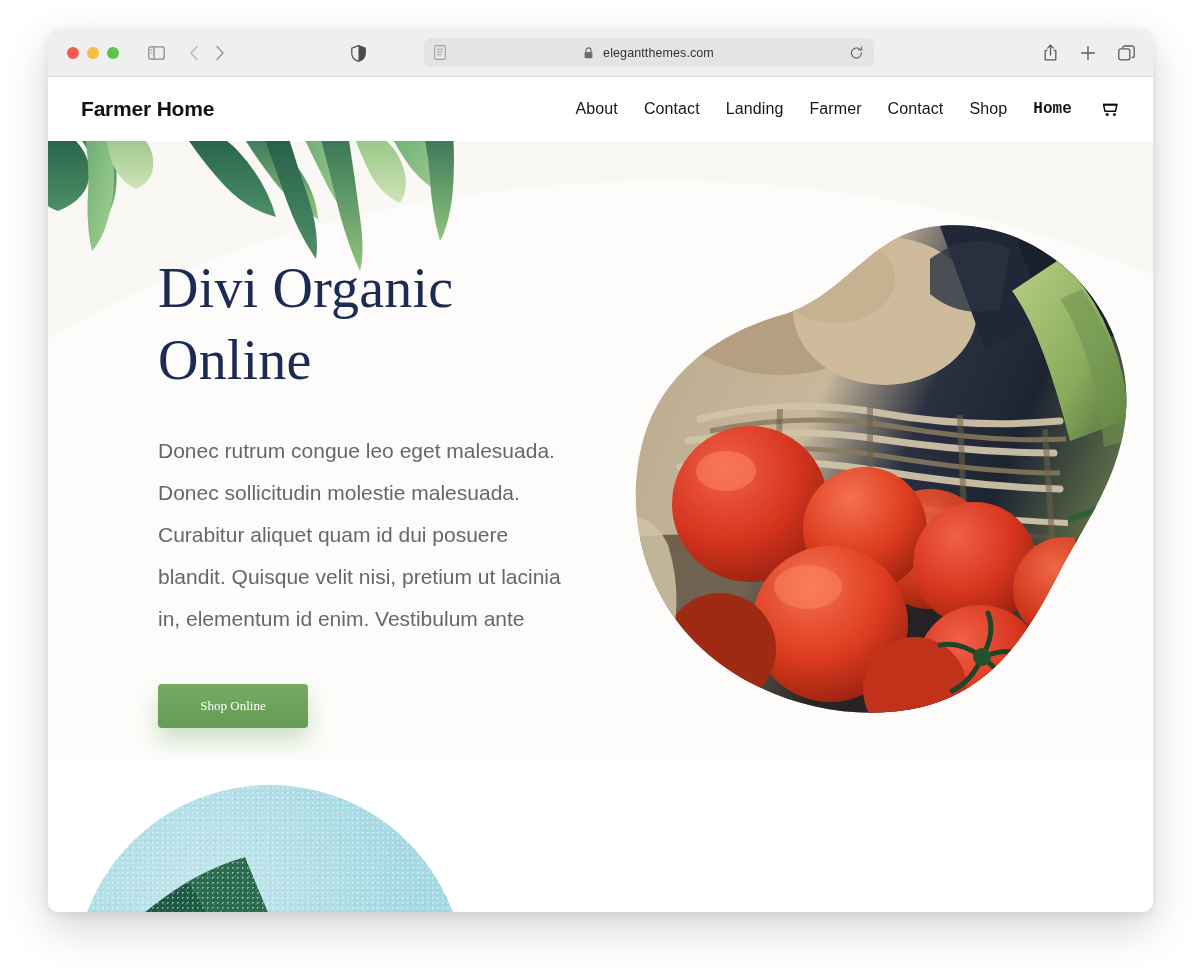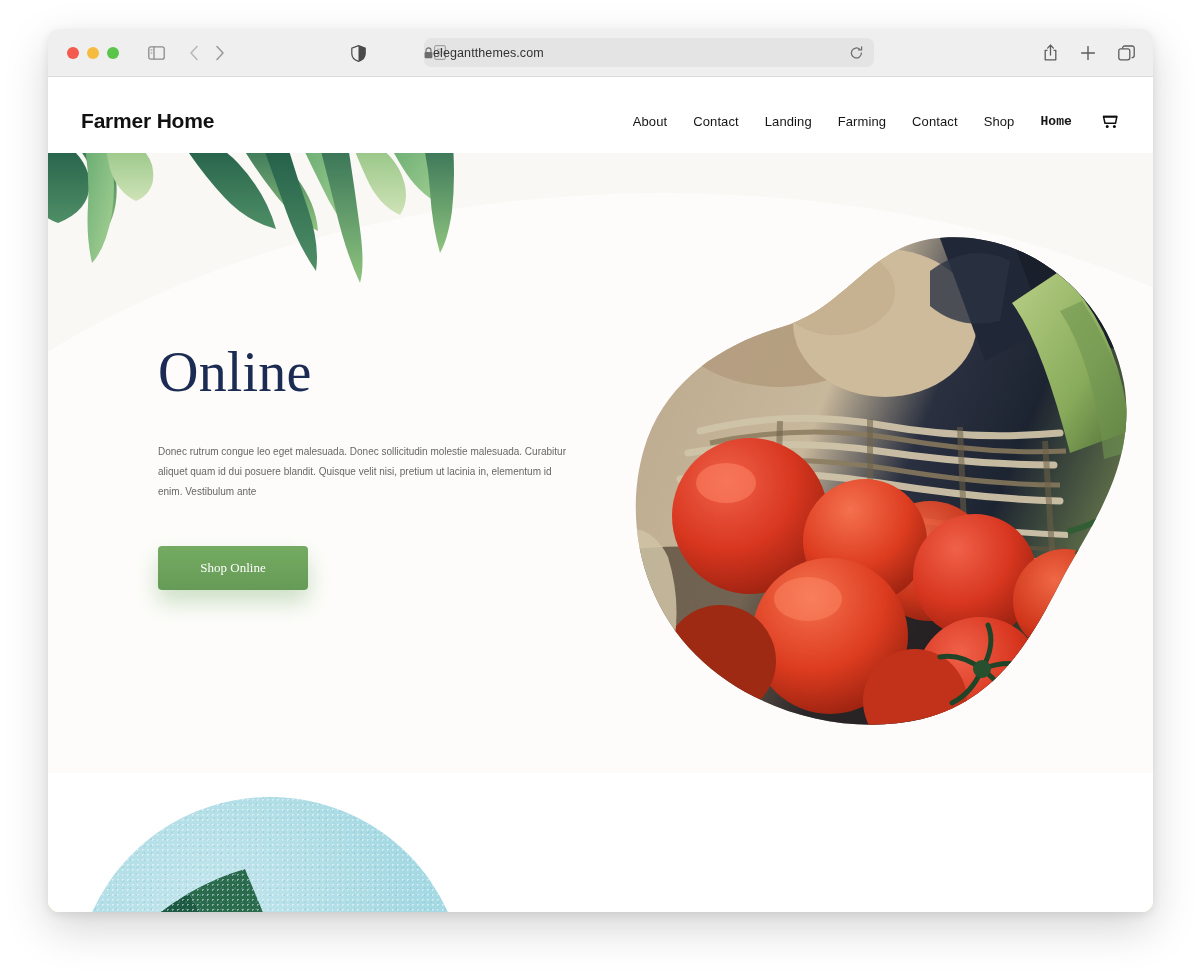--- a/index.html
+++ b/index.html
@@ -51,47 +51,47 @@
     width: 450px; height: 29px;
   }
   .url-field {
     width:100%; height:100%;
     background:#e5e4e4; border-radius: 7px;
     display:flex; align-items:center; position:relative;
   }
   .url-reader { position:absolute; left:10px; color:#9d9d9d; display:flex; }
   .url-center {
     position:absolute; left:0; right:0;
-    display:flex; align-items:center; gap:0;
+    display:flex; align-items:center; justify-content:center; gap:10px;
   }
   .url-lock { color:#6d6d6d; display:flex; }
   .url-text { font-size:12.5px; color:#333333; letter-spacing:.1px; }
   .url-reload { position:absolute; right:11px; color:#6d6d6d; display:flex; }
 
   .tb-right {
     position:absolute; right:18px; top:0; height:48px;
     display:flex; align-items:center; gap:22px; color:#5c5c5c;
   }
 
   
-  .viewport { position:relative; width:100%; height:835px; background:#fef9c3; overflow:hidden;margin-top:12px; }
+  .viewport { position:relative; width:100%; height:835px; background:#fef9c3; overflow:hidden; }
 
   .site-header {
     position:relative; z-index:40;
     height: 64px; background:#ffffff;
     display:flex; align-items:center;
     padding: 0 32px 0 33px;
   }
   .logo {
     font-size: 21px; font-weight: 700; color:#111111;
     letter-spacing: -0.2px;
   }
   .nav { margin-left:auto; display:flex; align-items:center; gap:26px; }
   .nav a {
-    font-size:13px; color:#161616; text-decoration:none;
+    font-size:16px; color:#161616; text-decoration:none;
     letter-spacing: .1px;
   }
   .nav a.active { font-weight:700;font-family:Liberation Mono, monospace; }
   .cart-icon { display:flex; align-items:center; color:#0e0e0e; margin-left:4px; }
 
   
   .hero {
     position:relative;
     height: 620px;
     background: #faf8f4;
@@ -112,21 +112,21 @@
 
   .hero-copy { position:absolute; left:110px; top:112px; width:440px; }
   .hero-title {
     font-family: "Liberation Serif", "DejaVu Serif", serif;
     font-size: 56px; line-height: 1.28;
     color:#1b2b54; font-weight:400;
     letter-spacing: .2px;
   }
   .hero-para {
     margin-top: 34px;
-    font-size: 10px; line-height: 2.0; color:#676767;
+    font-size: 21px; line-height: 2.0; color:#676767;
     width: 420px;
   }
   .shop-btn {
     margin-top: 44px;
     display:inline-flex; align-items:center; justify-content:center;
     width: 150px; height: 44px;
     background: linear-gradient(180deg,#74ab61 0%,#669b57 100%);
     border: none; border-radius: 4px;
     color:#ffffff; cursor:pointer;
     font-family: "Liberation Serif","DejaVu Serif", serif;
@@ -259,21 +259,21 @@
   </div>
 
   <div class="viewport">
 
     <div class="site-header">
       <div class="logo">Farmer Home</div>
       <nav class="nav">
         <a href="#">About</a>
         <a href="#">Contact</a>
         <a href="#">Landing</a>
-        <a href="#">Farming</a>
+        <a href="#">Farmer</a>
         <a href="#">Contact</a>
         <a href="#">Shop</a>
         <a href="#" class="active">Home</a>
         <span class="cart-icon">
           <svg width="19" height="16" viewBox="0 0 19 16" fill="#0e0e0e">
             <rect x="1" y="2.6" width="14.2" height="1.5"></rect>
             <path d="M1.6 4.1h13.2l-1.3 6.1H3z" fill="none" stroke="#0e0e0e" stroke-width="1.5"></path>
             <circle cx="5.2" cy="13.6" r="1.5"></circle>
             <circle cx="12.4" cy="13.6" r="1.5"></circle>
           </svg>
@@ -315,21 +315,21 @@
         <path d="M248 -20 Q278 -6 294 26 Q308 56 306 84 Q288 64 274 34 Q260 6 248 -20 Z" fill="url(#lg2)"></path>
         <path d="M268 -20 L298 -20 Q306 30 312 76 Q317 112 312 130 Q298 100 288 58 Q278 16 268 -20 Z" fill="url(#lg1)"></path>
         <path d="M300 -20 Q338 -10 352 18 Q364 44 352 62 Q330 52 318 24 Q308 2 300 -20 Z" fill="url(#lg4)"></path>
         <path d="M336 -20 Q378 -16 396 8 Q412 32 398 54 Q374 44 358 20 Q346 2 336 -20 Z" fill="url(#lg2)"></path>
         <path d="M372 -20 L404 -20 Q408 22 404 58 Q400 86 392 100 Q384 72 382 38 Q380 6 372 -20 Z" fill="url(#lg1)"></path>
       </svg>
 
       <div class="hero-inner">
         <div class="hero-copy">
           <h1 class="hero-title">
-            <br>
+            <span>Divi Organic</span><br>
             <span>Online</span>
           </h1>
           <p class="hero-para">Donec rutrum congue leo eget malesuada. Donec sollicitudin molestie malesuada. Curabitur aliquet quam id dui posuere blandit. Quisque velit nisi, pretium ut lacinia in, elementum id enim. Vestibulum ante</p>
           <button class="shop-btn">Shop Online</button>
         </div>
 
         <div class="blob">
           <svg class="blob-clip" viewBox="0 0 505 495">
             <defs>
               <clipPath id="blobPath">

